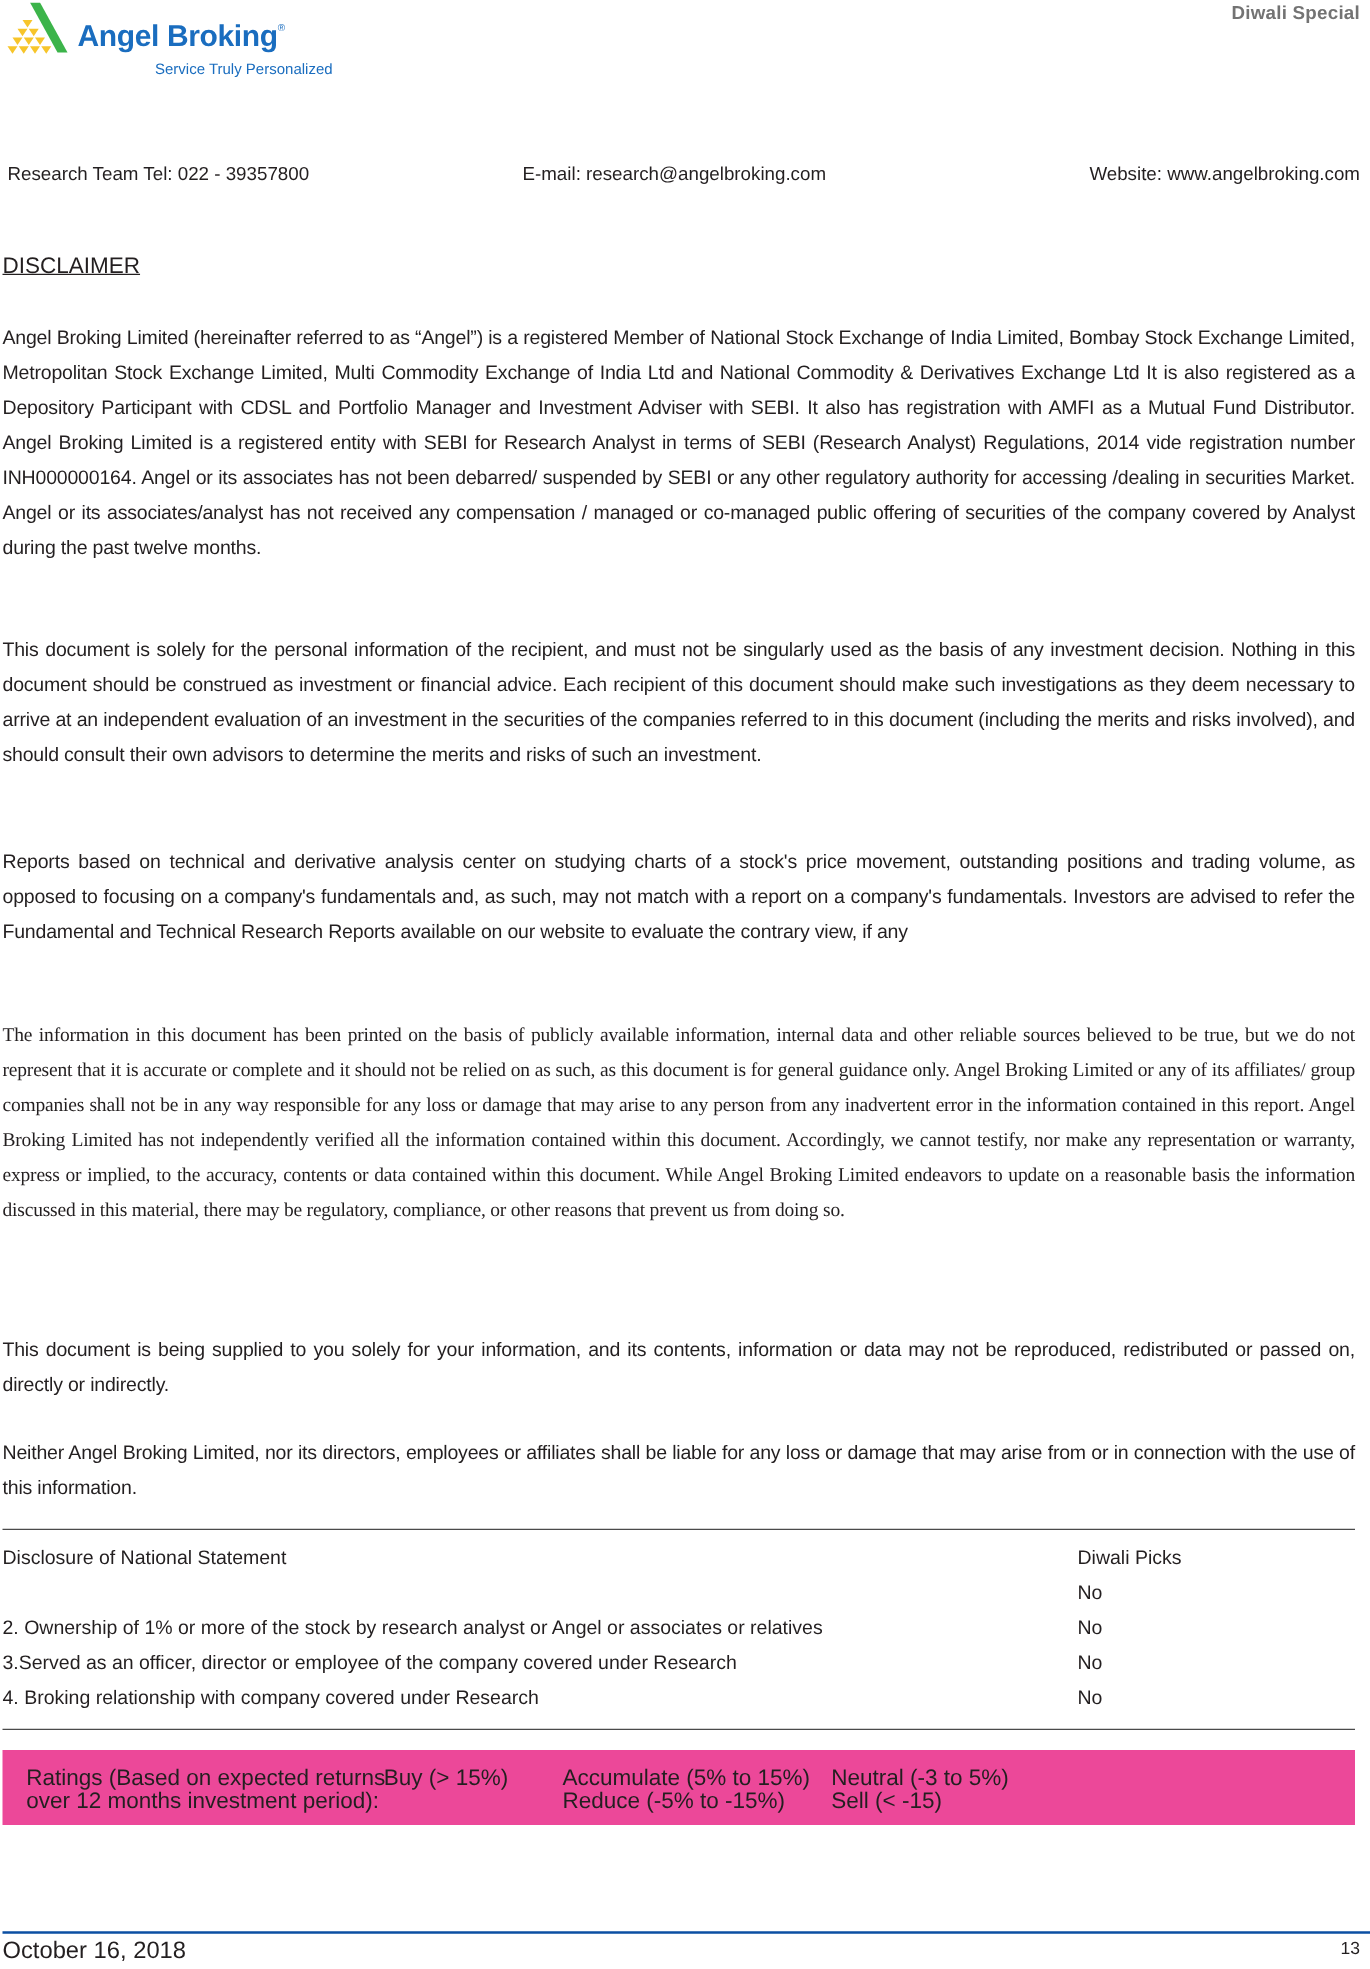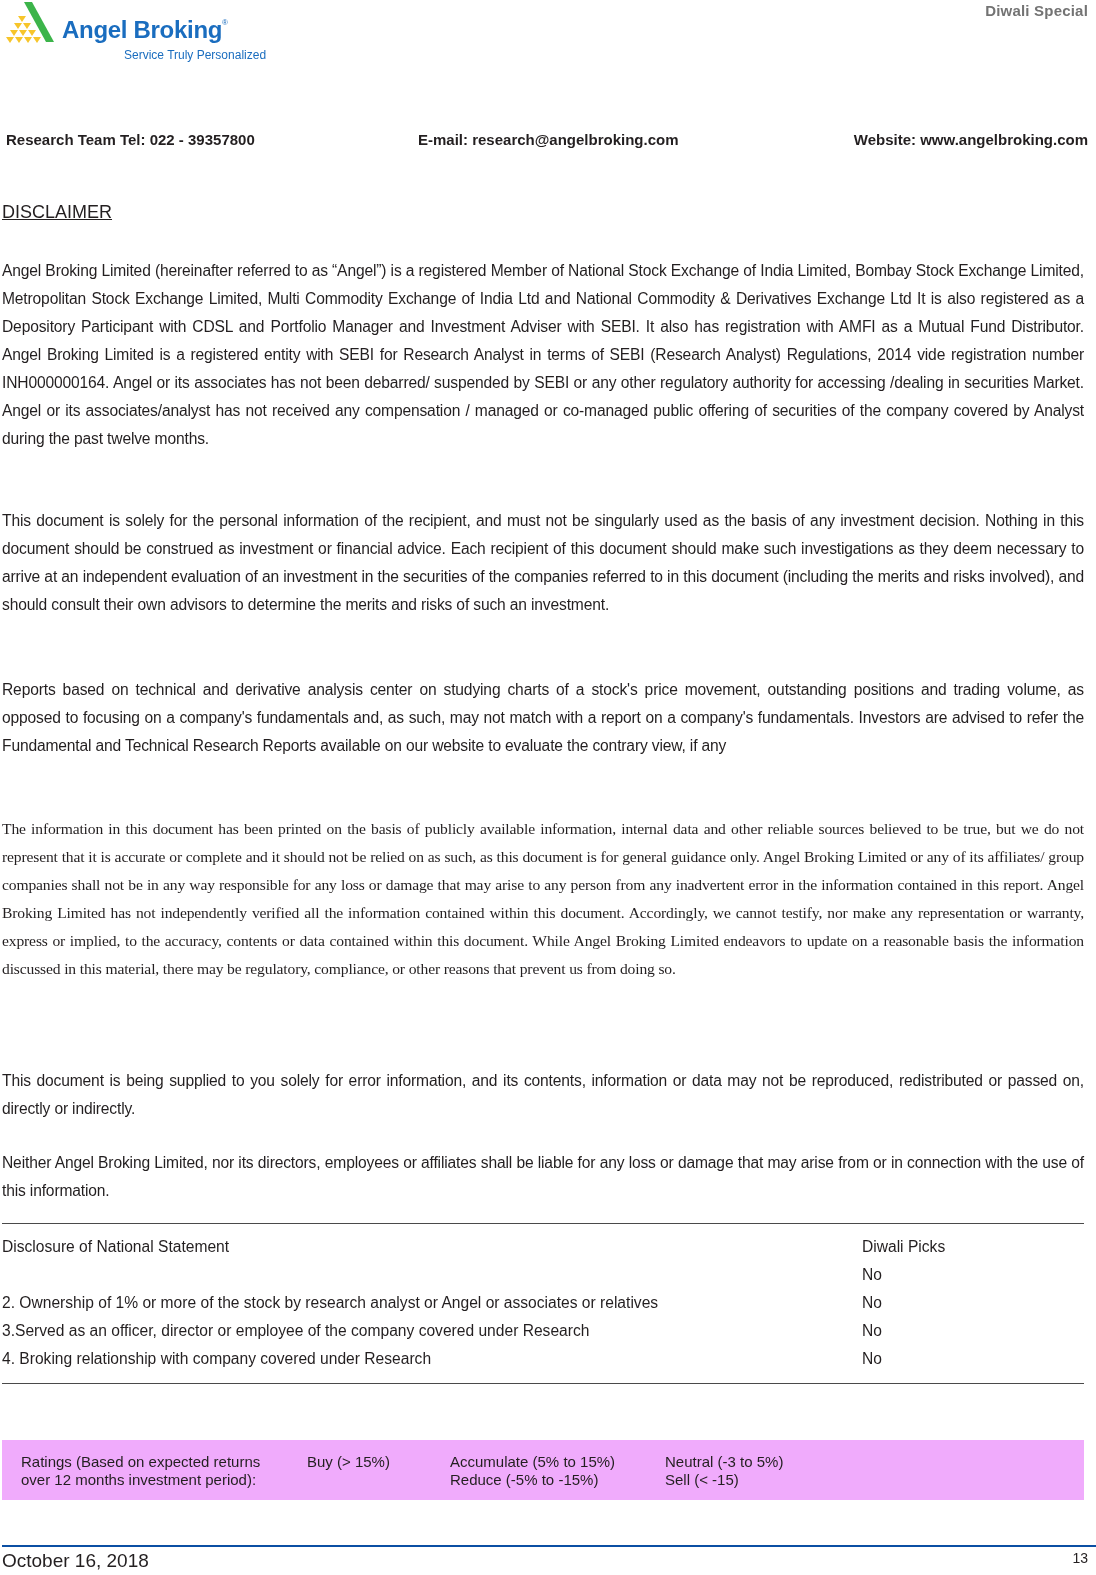--- a/index.html
+++ b/index.html
@@ -25,21 +25,21 @@
     font-size: 12px; color: #1a6dbf; white-space: nowrap; margin-left: 32px;
   }
   .section-title-top {
     position: absolute; right: 8px; top: 2px;
     font-size: 15px; font-weight: bold; color: #737373; letter-spacing: 0.2px;
   }
   .contact-bar {
     position: absolute; left: 6px; right: 8px; top: 131px;
     font-size: 15px; color: #231f20;
   }
-  .contact-bar span { position: absolute; top: 0; white-space: nowrap; font-weight: bold; }
+  .contact-bar span { position: absolute; top: 0; white-space: nowrap; }
   .contact-tel { left: 0; }
   .contact-email { left: 412px; }
   .contact-web { right: 0; }
 
   .disclaimer-heading {
     position: absolute; left: 2px; top: 202px;
     font-size: 18px; text-decoration: underline; color: #231f20;
   }
   .body-text {
     position: absolute; left: 2px; width: 1082px;
@@ -59,23 +59,23 @@
 
   .dis-table {
     position: absolute; left: 2px; top: 1233px; width: 1082px;
     font-size: 15.6px; color: #231f20;
   }
   .dis-row { position: relative; height: 28px; line-height: 28px; }
   .dis-row .c1 { position: absolute; left: 0; white-space: nowrap; }
   .dis-row .c2 { position: absolute; left: 860px; white-space: nowrap; }
 
   .ratings-box {
-    position: absolute; left: 2px; top: 1440px; width: 1082px; height: 60px;
-    background: #f0abfc;
-    font-size: 15px; color: #231f20;
+    position: absolute; left: 2px; top: 1400px; width: 1082px; height: 60px;
+    background: #ec4899;
+    font-size: 18px; color: #231f20;
   }
   .ratings-box span { position: absolute; white-space: nowrap; line-height: 18px; }
   .r-label1 { left: 19px; top: 13px; }
   .r-label2 { left: 19px; top: 31px; }
   .r-buy { left: 305px; top: 13px; }
   .r-acc { left: 448px; top: 13px; }
   .r-red { left: 448px; top: 31px; }
   .r-neu { left: 663px; top: 13px; }
   .r-sell { left: 663px; top: 31px; }
 
@@ -117,21 +117,21 @@
   <span class="contact-email">E-mail: research@angelbroking.com</span>
   <span class="contact-web">Website: www.angelbroking.com</span>
 </div>
 
 <div class="disclaimer-heading">DISCLAIMER</div>
 
 <p class="body-text p1">Angel Broking Limited (hereinafter referred to as “Angel”) is a registered Member of National Stock Exchange of India Limited, Bombay Stock Exchange Limited, Metropolitan Stock Exchange Limited, Multi Commodity Exchange of India Ltd and National Commodity &amp; Derivatives Exchange Ltd It is also registered as a Depository Participant with CDSL and Portfolio Manager and Investment Adviser with SEBI. It also has registration with AMFI as a Mutual Fund Distributor. Angel Broking Limited is a registered entity with SEBI for Research Analyst in terms of SEBI (Research Analyst) Regulations, 2014 vide registration number INH000000164. Angel or its associates has not been debarred/ suspended by SEBI or any other regulatory authority for accessing /dealing in securities Market.  Angel or its associates/analyst has not received any compensation / managed or co-managed public offering of securities of the company covered by Analyst during the past twelve months.</p>
 <p class="body-text p2">This document is solely for the personal information of the recipient, and must not be singularly used as the basis of any investment decision. Nothing in this document should be construed as investment or financial advice. Each recipient of this document should make such investigations as they deem necessary to arrive at an independent evaluation of an investment in the securities of the companies referred to in this document (including the merits and risks involved), and should consult their own advisors to determine the merits and risks of such an investment.</p>
 <p class="body-text p3">Reports based on technical and derivative analysis center on studying charts of a stock's price movement, outstanding positions and trading volume, as opposed to focusing on a company's fundamentals and, as such, may not match with a report on a company's fundamentals. Investors are advised to refer the Fundamental and Technical Research Reports available on our website to evaluate the contrary view, if any</p>
 <p class="body-text p4">The information in this document has been printed on the basis of publicly available information, internal data and other reliable sources believed to be true, but we do not represent that it is accurate or complete and it should not be relied on as such, as this document is for general guidance only. Angel Broking Limited or any of its affiliates/ group companies shall not be in any way responsible for any loss or damage that may arise to any person from any inadvertent error in the information contained in this report. Angel Broking Limited has not independently verified all the information contained within this document. Accordingly, we cannot testify, nor make any representation or warranty, express or implied, to the accuracy, contents or data contained within this document. While Angel Broking Limited endeavors to update on a reasonable basis the information discussed in this material, there may be regulatory, compliance, or other reasons that prevent us from doing so.</p>
-<p class="body-text p5">This document is being supplied to you solely for error information, and its contents, information or data may not be reproduced, redistributed or passed on, directly or indirectly.</p>
+<p class="body-text p5">This document is being supplied to you solely for your information, and its contents, information or data may not be reproduced, redistributed or passed on, directly or indirectly.</p>
 <p class="body-text p6">Neither Angel Broking Limited, nor its directors, employees or affiliates shall be liable for any loss or damage that may arise from or in connection with the use of this information.</p>
 
 <div class="rule rule-top"></div>
 <div class="dis-table">
   <div class="dis-row">
     <span class="c1">Disclosure of National Statement</span>
     <span class="c2">Diwali Picks</span>
   </div>
   <div class="dis-row">
     <span class="c2">No</span>

